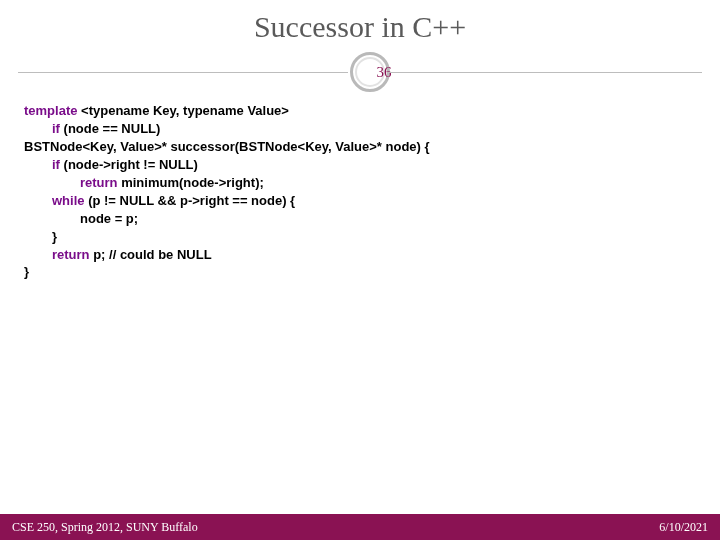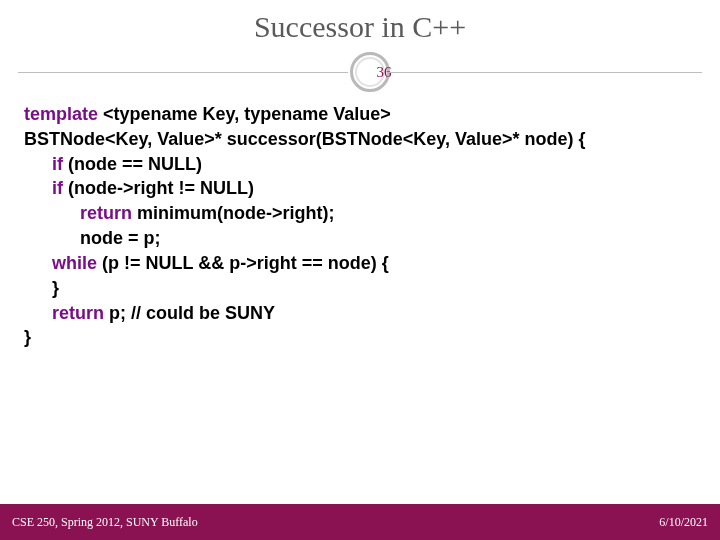--- a/index.html
+++ b/index.html
@@ -6,54 +6,54 @@
   html, body { width: 720px; height: 540px; background: #fff; font-family: Arial, Helvetica, sans-serif; overflow: hidden; }
   .slide { position: relative; width: 720px; height: 540px; }
   .title-wrap { width: 100%; text-align: center; padding-top: 10px; }
   .title { font-family: Georgia, 'Times New Roman', serif; font-size: 30px; color: #5a5a5a; font-weight: 400; }
   .badge-row { position: relative; width: 100%; height: 46px; margin-top: 6px; }
   .rule { position: absolute; top: 22px; height: 0; border-top: 1px solid #bdbdbd; }
   .rule-left { left: 18px; right: 380px; width: 330px; }
   .rule-right { left: 388px; width: 314px; }
   .badge { position: absolute; left: 350px; top: 2px; width: 40px; height: 40px; border-radius: 50%; border: 3px solid #b9b9b9; display: flex; align-items: center; justify-content: center; box-shadow: inset 0 0 0 2px #fff, inset 0 0 0 4px #e2e2e2; background: #fff; }
   .badge-num { color: #8a1253; font-family: Georgia, serif; font-size: 15px; margin-left: 28px; }
-  .body { padding: 6px 24px 0 24px; font-size: 18px; line-height: 1.38; font-weight: 700; color: #000; }
+  .body { padding: 6px 24px 0 24px; font-size: 13px; line-height: 1.38; font-weight: 700; color: #000; }
   .body .line { white-space: pre; }
   .kw { color: #7a0d8a; }
   .nm   { color: #000; }
   .i1 { padding-left: 28px; }
   .i2 { padding-left: 56px; }
-  .footer { position: absolute; left: 0; right: 0; bottom: 0; height: 36px; background: #8a1253; color: #fff; font-family: Georgia, serif; font-size: 12px; display: flex; align-items: center; justify-content: space-between; padding: 0 12px; }
+  .footer { position: absolute; left: 0; right: 0; bottom: 0; height: 26px; background: #8a1253; color: #fff; font-family: Georgia, serif; font-size: 12px; display: flex; align-items: center; justify-content: space-between; padding: 0 12px; }
 </style>
 </head>
 <body>
 <div class="slide">
 
 <div class="title-wrap">
   <div class="title">Successor in C++</div>
 </div>
 
 <div class="badge-row">
   <div class="rule rule-left"></div>
   <div class="badge">
     <span class="badge-num">36</span>
   </div>
   <div class="rule rule-right"></div>
 </div>
 
 <div class="body">
   <div class="line"><span class="kw">template </span><span class="nm">&lt;typename Key, typename Value&gt;</span></div>
+  <div class="line i1"><span class="kw">if </span><span class="nm">(node == NULL)</span></div>
   <div class="line"><span class="nm">BSTNode&lt;Key, Value&gt;* successor(BSTNode&lt;Key, Value&gt;* node) {</span></div>
-  <div class="line i1"><span class="kw">if </span><span class="nm">(node == NULL)</span></div>
   <div class="line i1"><span class="kw">if </span><span class="nm">(node-&gt;right != NULL)</span></div>
   <div class="line i2"><span class="kw">return </span><span class="nm">minimum(node-&gt;right);</span></div>
+  <div class="line i1"><span class="kw">while </span><span class="nm">(p != NULL &amp;&amp; p-&gt;right == node) {</span></div>
   <div class="line i2"><span class="nm">node = p;</span></div>
-  <div class="line i1"><span class="kw">while </span><span class="nm">(p != NULL &amp;&amp; p-&gt;right == node) {</span></div>
   <div class="line i1"><span class="nm">}</span></div>
-  <div class="line i1"><span class="kw">return </span><span class="nm">p; // could be SUNY</span></div>
+  <div class="line i1"><span class="kw">return </span><span class="nm">p; // could be NULL</span></div>
   <div class="line"><span class="nm">}</span></div>
 </div>
 
 <div class="footer">
   <span>CSE 250, Spring 2012, SUNY Buffalo</span>
   <span>6/10/2021</span>
 </div>
 
 </div>
 

